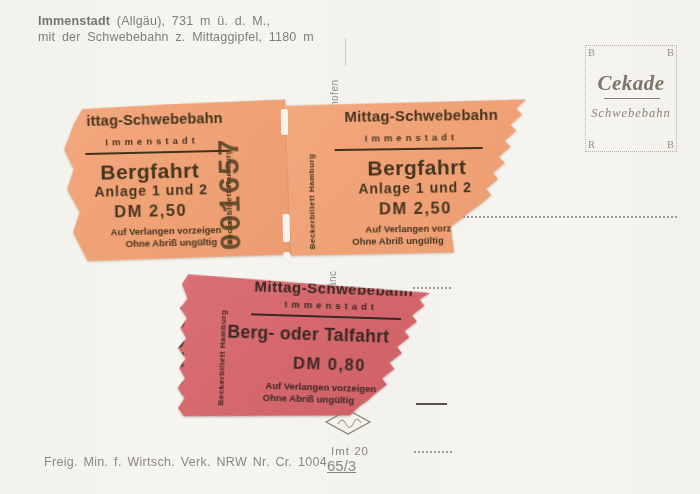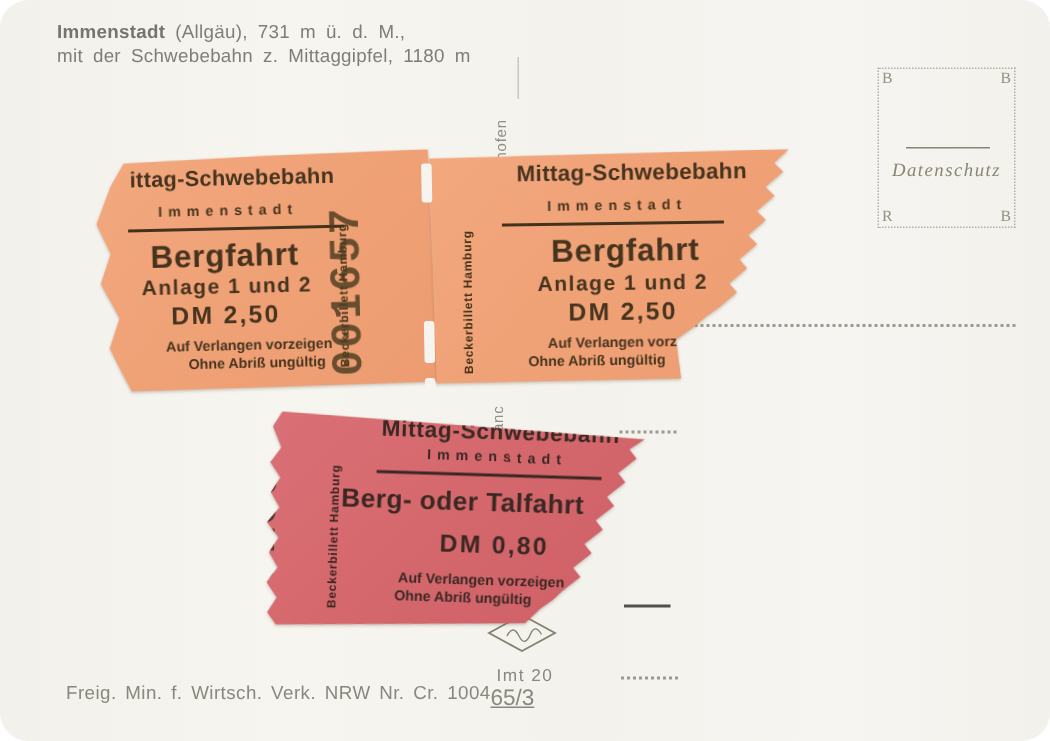--- a/index.html
+++ b/index.html
@@ -1,20 +1,19 @@
 <!DOCTYPE html>
 <html><head>
 <meta charset="utf-8">
 <style>
   html,body{margin:0;padding:0;}
   #card{
     position:relative; width:700px; height:494px; overflow:hidden;
     background:linear-gradient(90deg,#f2f1eb 0%, #f6f5f0 28%, #f3f2ed 55%, #f6f5f1 80%, #f2f1ec 100%);
     font-family:"Liberation Sans", sans-serif;
-    border-radius:19px;
   }
   .abs{position:absolute;}
   
   #desc{left:38px; top:14px; color:#7f7e76; font-size:12.5px; line-height:15.5px;
         letter-spacing:.2px; word-spacing:3px; white-space:nowrap;}
   #desc .b{font-weight:700; color:#76756d;}
   
   .divline{left:345px; top:38px; width:1px; height:28px; background:#c9c7c0;}
   .vfrag{color:#908e85; font-size:10px; letter-spacing:.5px; white-space:nowrap;
          transform-origin:left bottom; transform:rotate(-90deg); line-height:12px;}
@@ -99,22 +98,23 @@
 
   <div class="abs divline"></div>
   <div class="vfrag abs" id="vfrag-top">hofen</div>
   <div class="vfrag abs" id="vfrag-bot">anc</div>
 
   <div class="abs" id="stamp">
     <span class="corner tl">B</span>
     <span class="corner tr">B</span>
     <span class="corner bl">R</span>
     <span class="corner br">B</span>
+    <div class="brand">Cekade</div>
     <div class="brand-underline"></div>
-    <div class="sub">Datenschutz</div>
+    <div class="sub">Schwebebahn</div>
   </div>
 
   <div class="abs dotline" id="addr1"></div>
   <div class="abs dotline" id="addr2"></div>
   <div class="abs" id="solidline"></div>
   <div class="abs dotline" id="addr3"></div>
 
 
   <svg class="abs" id="diamond" width="48" height="30">
     <polygon points="24,2 46,14 24,26 2,14" fill="none" stroke="#85806f" stroke-width="1.2"></polygon>

